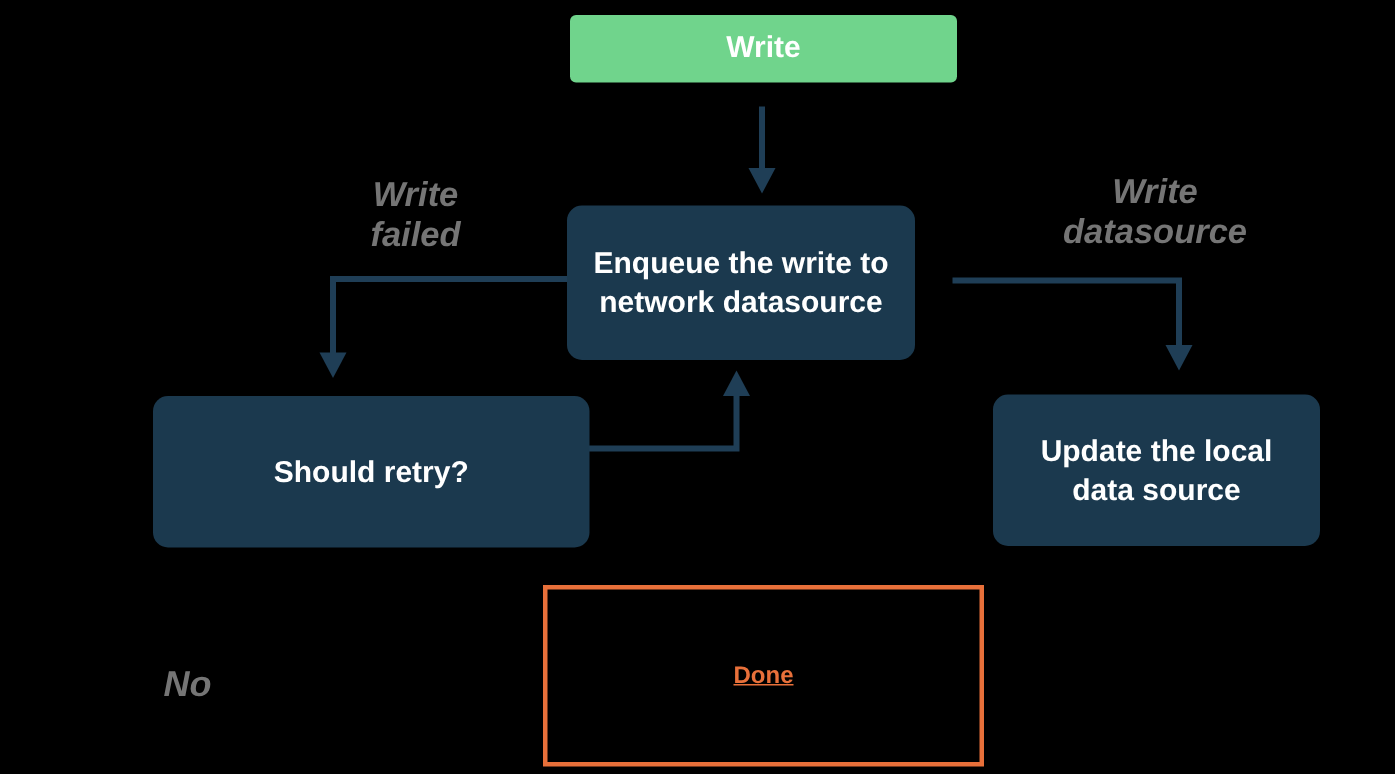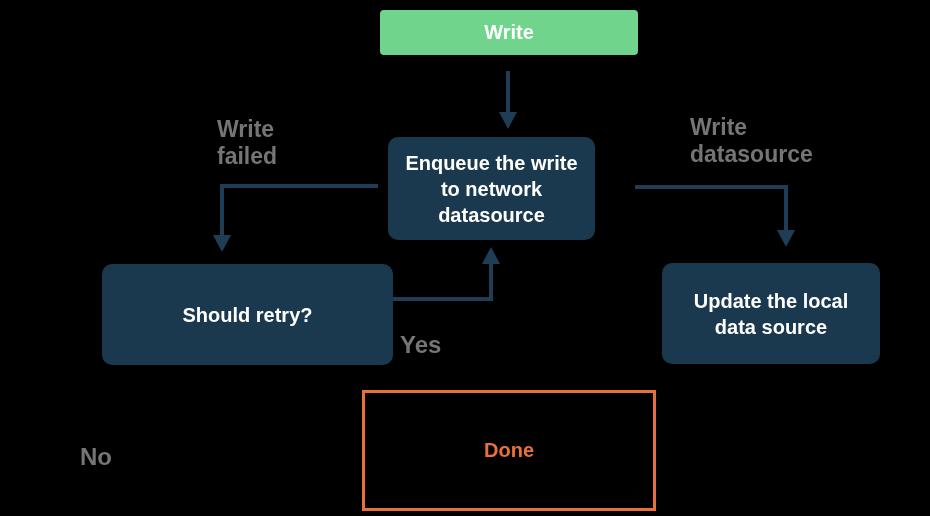--- a/index.html
+++ b/index.html
@@ -38,27 +38,30 @@
     color: var(--white, #ffffff);
     border-radius: 10px;
     font-size: 20px;
     line-height: 1.3;
     padding: 0 14px;
   }
   .node.outline {
     background: transparent;
     border: 3px solid var(--orange, #e8703a);
     color: var(--orange, #e8703a);
-    font-size: 20px;
+    font-size: 16px;
+    text-decoration: underline;
   }
   .lbl {
     position: absolute;
     color: var(--gray, #757575);
+    text-align: center;
     font-size: 23px;
     line-height: 1.18;
+    font-style: italic;
   }
   .lbl.big { font-size: 24px; }
 </style>
 </head>
 <body>
 
 <div class="canvas">
 
   <svg class="edges" viewBox="0 0 930 516">
     <path class="edge" d="M508 71 L508 113"></path>
@@ -69,29 +72,28 @@
 
     <path class="edge" d="M635 187 L786 187 L786 231"></path>
     <polygon class="head" points="777,230 795,230 786,247"></polygon>
 
     <path class="edge" d="M382 299 L491 299 L491 263"></path>
     <polygon class="head" points="482,264 500,264 491,247"></polygon>
   </svg>
 
   <div class="node green" style="left:380px; top:10px; width:258px; height:45px;">Write</div>
 
-  <div class="node navy" style="left:378px; top:137px; width:207px; height:103px;margin-left:10px;">Enqueue the write to network datasource</div>
+  <div class="node navy" style="left:378px; top:137px; width:232px; height:103px;">Enqueue the write to network datasource</div>
 
   <div class="node navy" style="left:102px; top:264px; width:291px; height:101px;">Should retry?</div>
 
   <div class="node navy" style="left:662px; top:263px; width:218px; height:101px;">Update the local data source</div>
 
   <div class="node outline" style="left:362px; top:390px; width:294px; height:121px;">Done</div>
 
   <div class="lbl" style="left:217px; top:116px; width:120px;">Write failed</div>
 
   <div class="lbl" style="left:690px; top:114px; width:160px;">Write datasource</div>
 
-  <div class="lbl big" style="left:400px; top:331px; width:90px;">Yes</div>
 
   <div class="lbl big" style="left:80px; top:443px; width:90px;">No</div>
 
 </div>
 
 </body></html>

